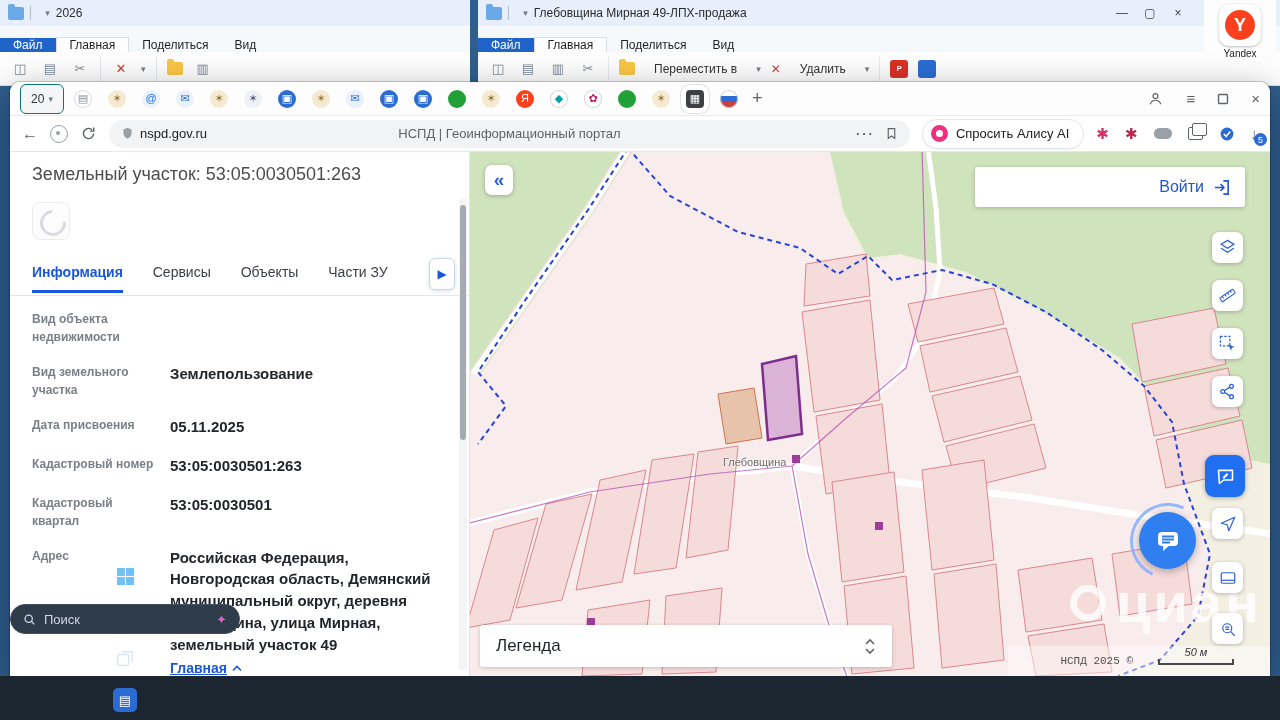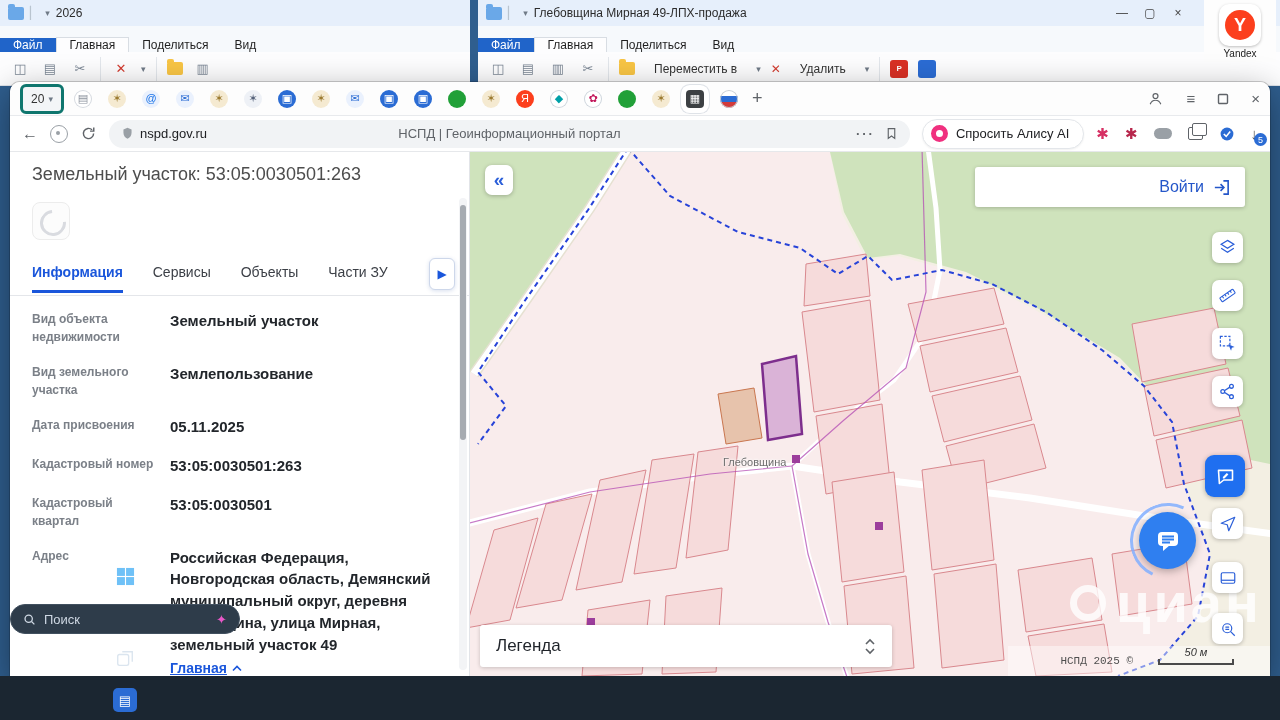--- a/index.html
+++ b/index.html
@@ -34,21 +34,21 @@
   
   .ydesk{position:absolute;left:1204px;top:0;width:72px;height:62px;background:#fdfdfd;z-index:3;text-align:center;padding-top:4px;}
   .ydesk .tile{width:42px;height:42px;margin:0 auto;background:#fff;border-radius:10px;box-shadow:0 1px 3px rgba(0,0,0,.25);display:flex;align-items:center;justify-content:center;}
   .ydesk .ball{width:30px;height:30px;border-radius:50%;background:#fc3f1d;color:#fff;font-weight:bold;font-size:18px;display:flex;align-items:center;justify-content:center;}
   .ydesk .lbl{font-size:10px;color:#222;margin-top:2px;}
 
   
   .browser{position:absolute;left:10px;top:82px;width:1260px;height:594px;background:#fff;
     border-radius:10px 10px 0 0;box-shadow:0 0 0 1px rgba(0,0,0,.18),0 10px 34px rgba(0,0,0,.4);z-index:5;overflow:hidden;}
   .tabstrip{height:34px;background:#fdfdfd;border-bottom:1px solid #e8eaed;display:flex;align-items:center;padding:0 10px;gap:10px;}
-  .tabcounter{height:30px;min-width:44px;border:3px solid #0f766e;border-radius:6px;background:#f3f5f7;
+  .tabcounter{height:30px;min-width:44px;border:1px solid #0f766e;border-radius:6px;background:#f3f5f7;
     display:inline-flex;align-items:center;justify-content:center;gap:4px;font-size:12px;color:#333;padding:0 6px;}
   .favicons{display:flex;align-items:center;gap:16px;}
   .favicon{width:18px;height:18px;border-radius:50%;display:inline-flex;align-items:center;justify-content:center;font-size:11px;line-height:1;}
   .favicon.active{border-radius:4px;box-shadow:0 0 0 5px #fff,0 0 0 6px #dfe3e8;}
   .favicon.flag{background:linear-gradient(180deg,#fff 0 33%,#2b6cd4 33% 66%,#d23b3b 66% 100%);box-shadow:inset 0 0 0 1px #c9ced4;}
   .newtab{font-size:18px;color:#5f6368;margin-left:4px;}
   .strip-right{margin-left:auto;display:flex;align-items:center;gap:22px;color:#5f6368;}
   .strip-right .glyph{font-size:15px;}
   .navbar{height:36px;background:#fff;border-bottom:1px solid #e6e8eb;display:flex;align-items:center;padding:0 12px;gap:12px;}
   .nav-ico{color:#5f6368;font-size:16px;display:inline-flex;align-items:center;}
@@ -309,21 +309,20 @@
         <span class="ptab">Объекты</span>
         <span class="ptab">Части ЗУ</span>
         
       </div>
       <div class="ptabs-divider"></div>
       <div class="ptab-more">▶</div>
 
       <div class="fields">
         <div class="frow">
           <div class="flabel">Вид объекта недвижимости</div>
-          <div class="fval">Земельный участок</div>
         </div>
         <div class="frow">
           <div class="flabel">Вид земельного участка</div>
           <div class="fval">Землепользование</div>
         </div>
         <div class="frow">
           <div class="flabel">Дата присвоения</div>
           <div class="fval">05.11.2025</div>
         </div>
         <div class="frow">

